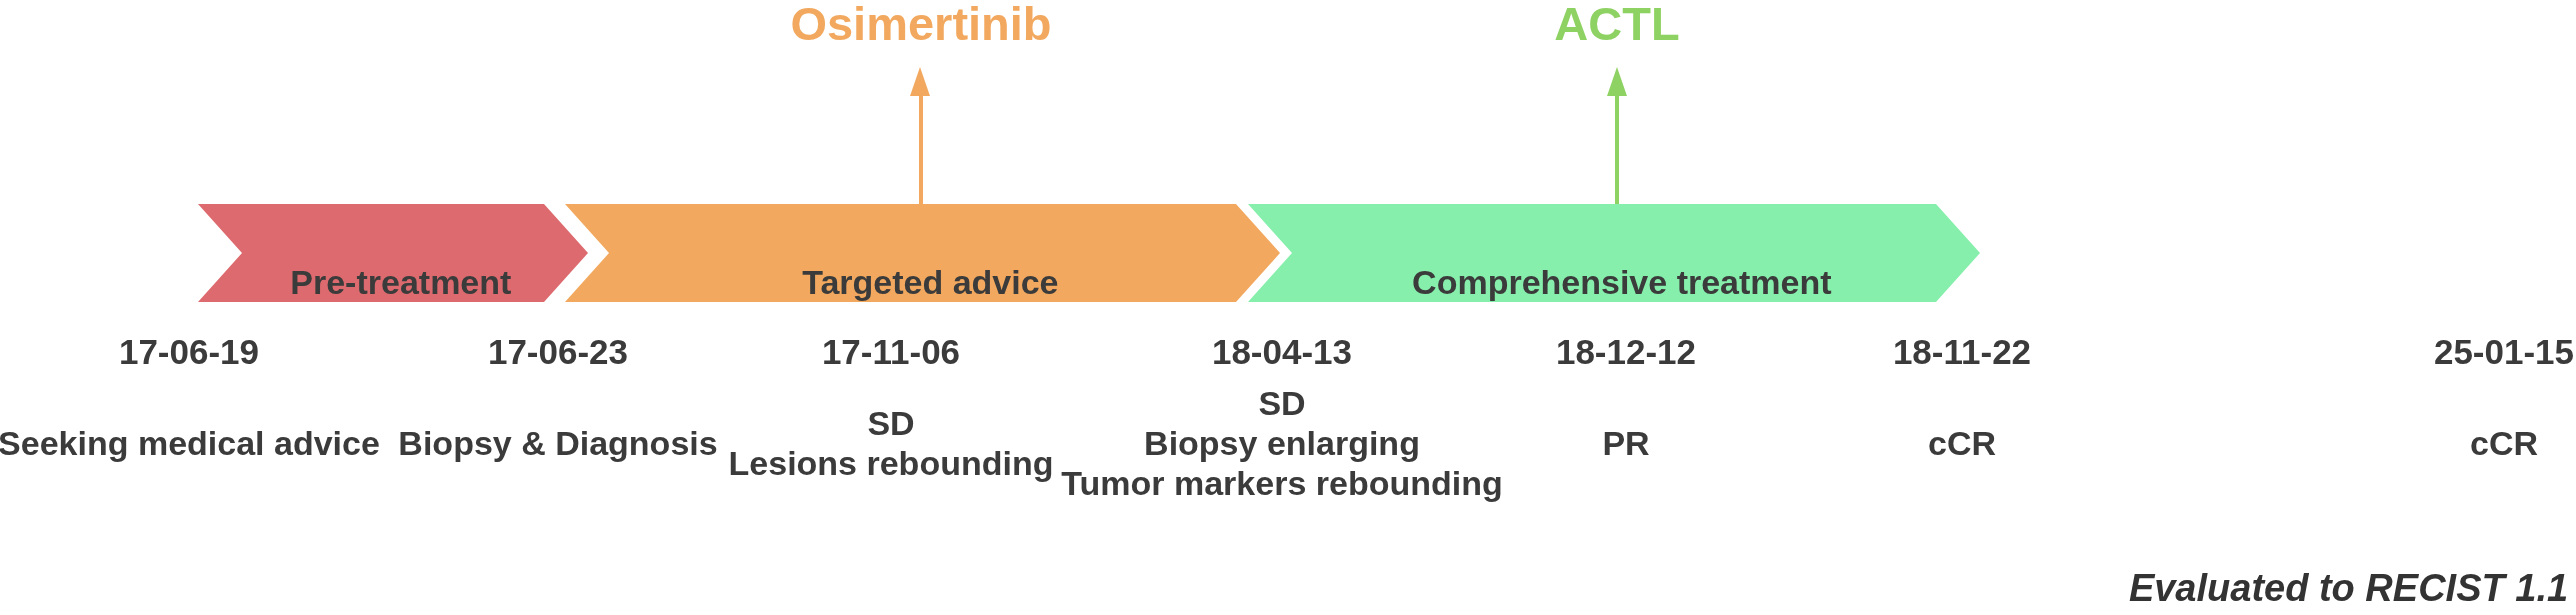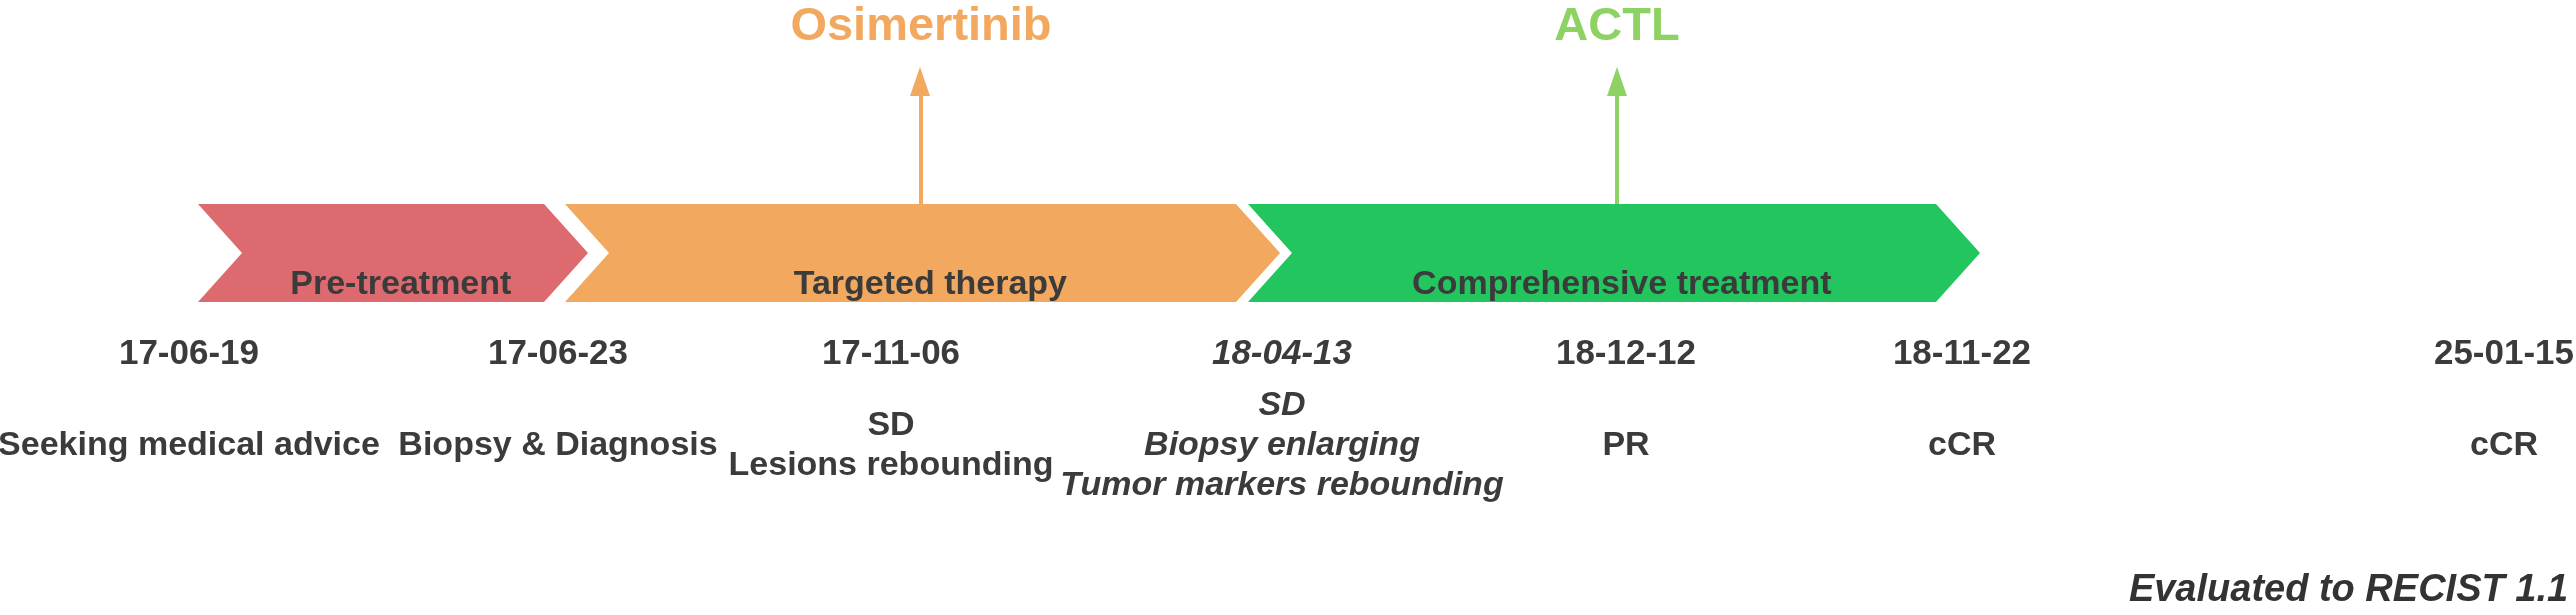--- a/index.html
+++ b/index.html
@@ -62,21 +62,21 @@
     padding-left: 15.7px;
     white-space: nowrap;
   }
 
   
   .events-layer { position: absolute; left: 0; top: 0; width: 100%; height: 100%; }
   .event { position: absolute; top: 0; height: 616px; width: 496px; margin-left: -248px; text-align: center; }
   .ev-0 { left: 189px;  }
   .ev-1 { left: 558px;  }
   .ev-2 { left: 891px; }
-  .ev-3 { left: 1282px; font-style: italic; }
+  .ev-3 { left: 1282px; }
   .ev-4 { left: 1626px; }
   .ev-5 { left: 1962px; }
   .ev-6 { left: 2504px; }
   .event-date {
     position: absolute; top: 332px; left: 0; right: 0;
     font-size: 35px; font-weight: bold; white-space: nowrap;
   }
   .event-lines {
     position: absolute; top: 443px; left: 0; right: 0;
     transform: translateY(-50%);
@@ -109,23 +109,23 @@
   <div class="arrow-head osi-head" style="border-bottom-color: rgb(242, 169, 95);"></div>
   <div class="arrow-shaft osi-shaft" style="background: rgb(242, 169, 95);"></div>
   <div class="arrow-head actl-head" style="border-bottom-color: rgb(143, 210, 100);"></div>
   <div class="arrow-shaft actl-shaft" style="background: rgb(143, 210, 100);"></div>
 
   <div class="band">
       <div class="seg seg-0" style="background: rgb(221, 106, 110);">
     <span class="seg-label">Pre-treatment</span>
   </div>
       <div class="seg seg-1" style="background: rgb(242, 169, 95);">
-    <span class="seg-label">Targeted therapy</span>
+    <span class="seg-label">Targeted advice</span>
   </div>
-      <div class="seg seg-2" style="background: #22c55e;">
+      <div class="seg seg-2" style="background: #86efac;">
     <span class="seg-label">Comprehensive treatment</span>
   </div>
     </div>
 
   <div class="events-layer">
       <div class="event ev-0">
     <div class="event-date">17-06-19</div>
     <div class="event-lines">
           <div class="event-line">Seeking medical advice</div>
         </div>

